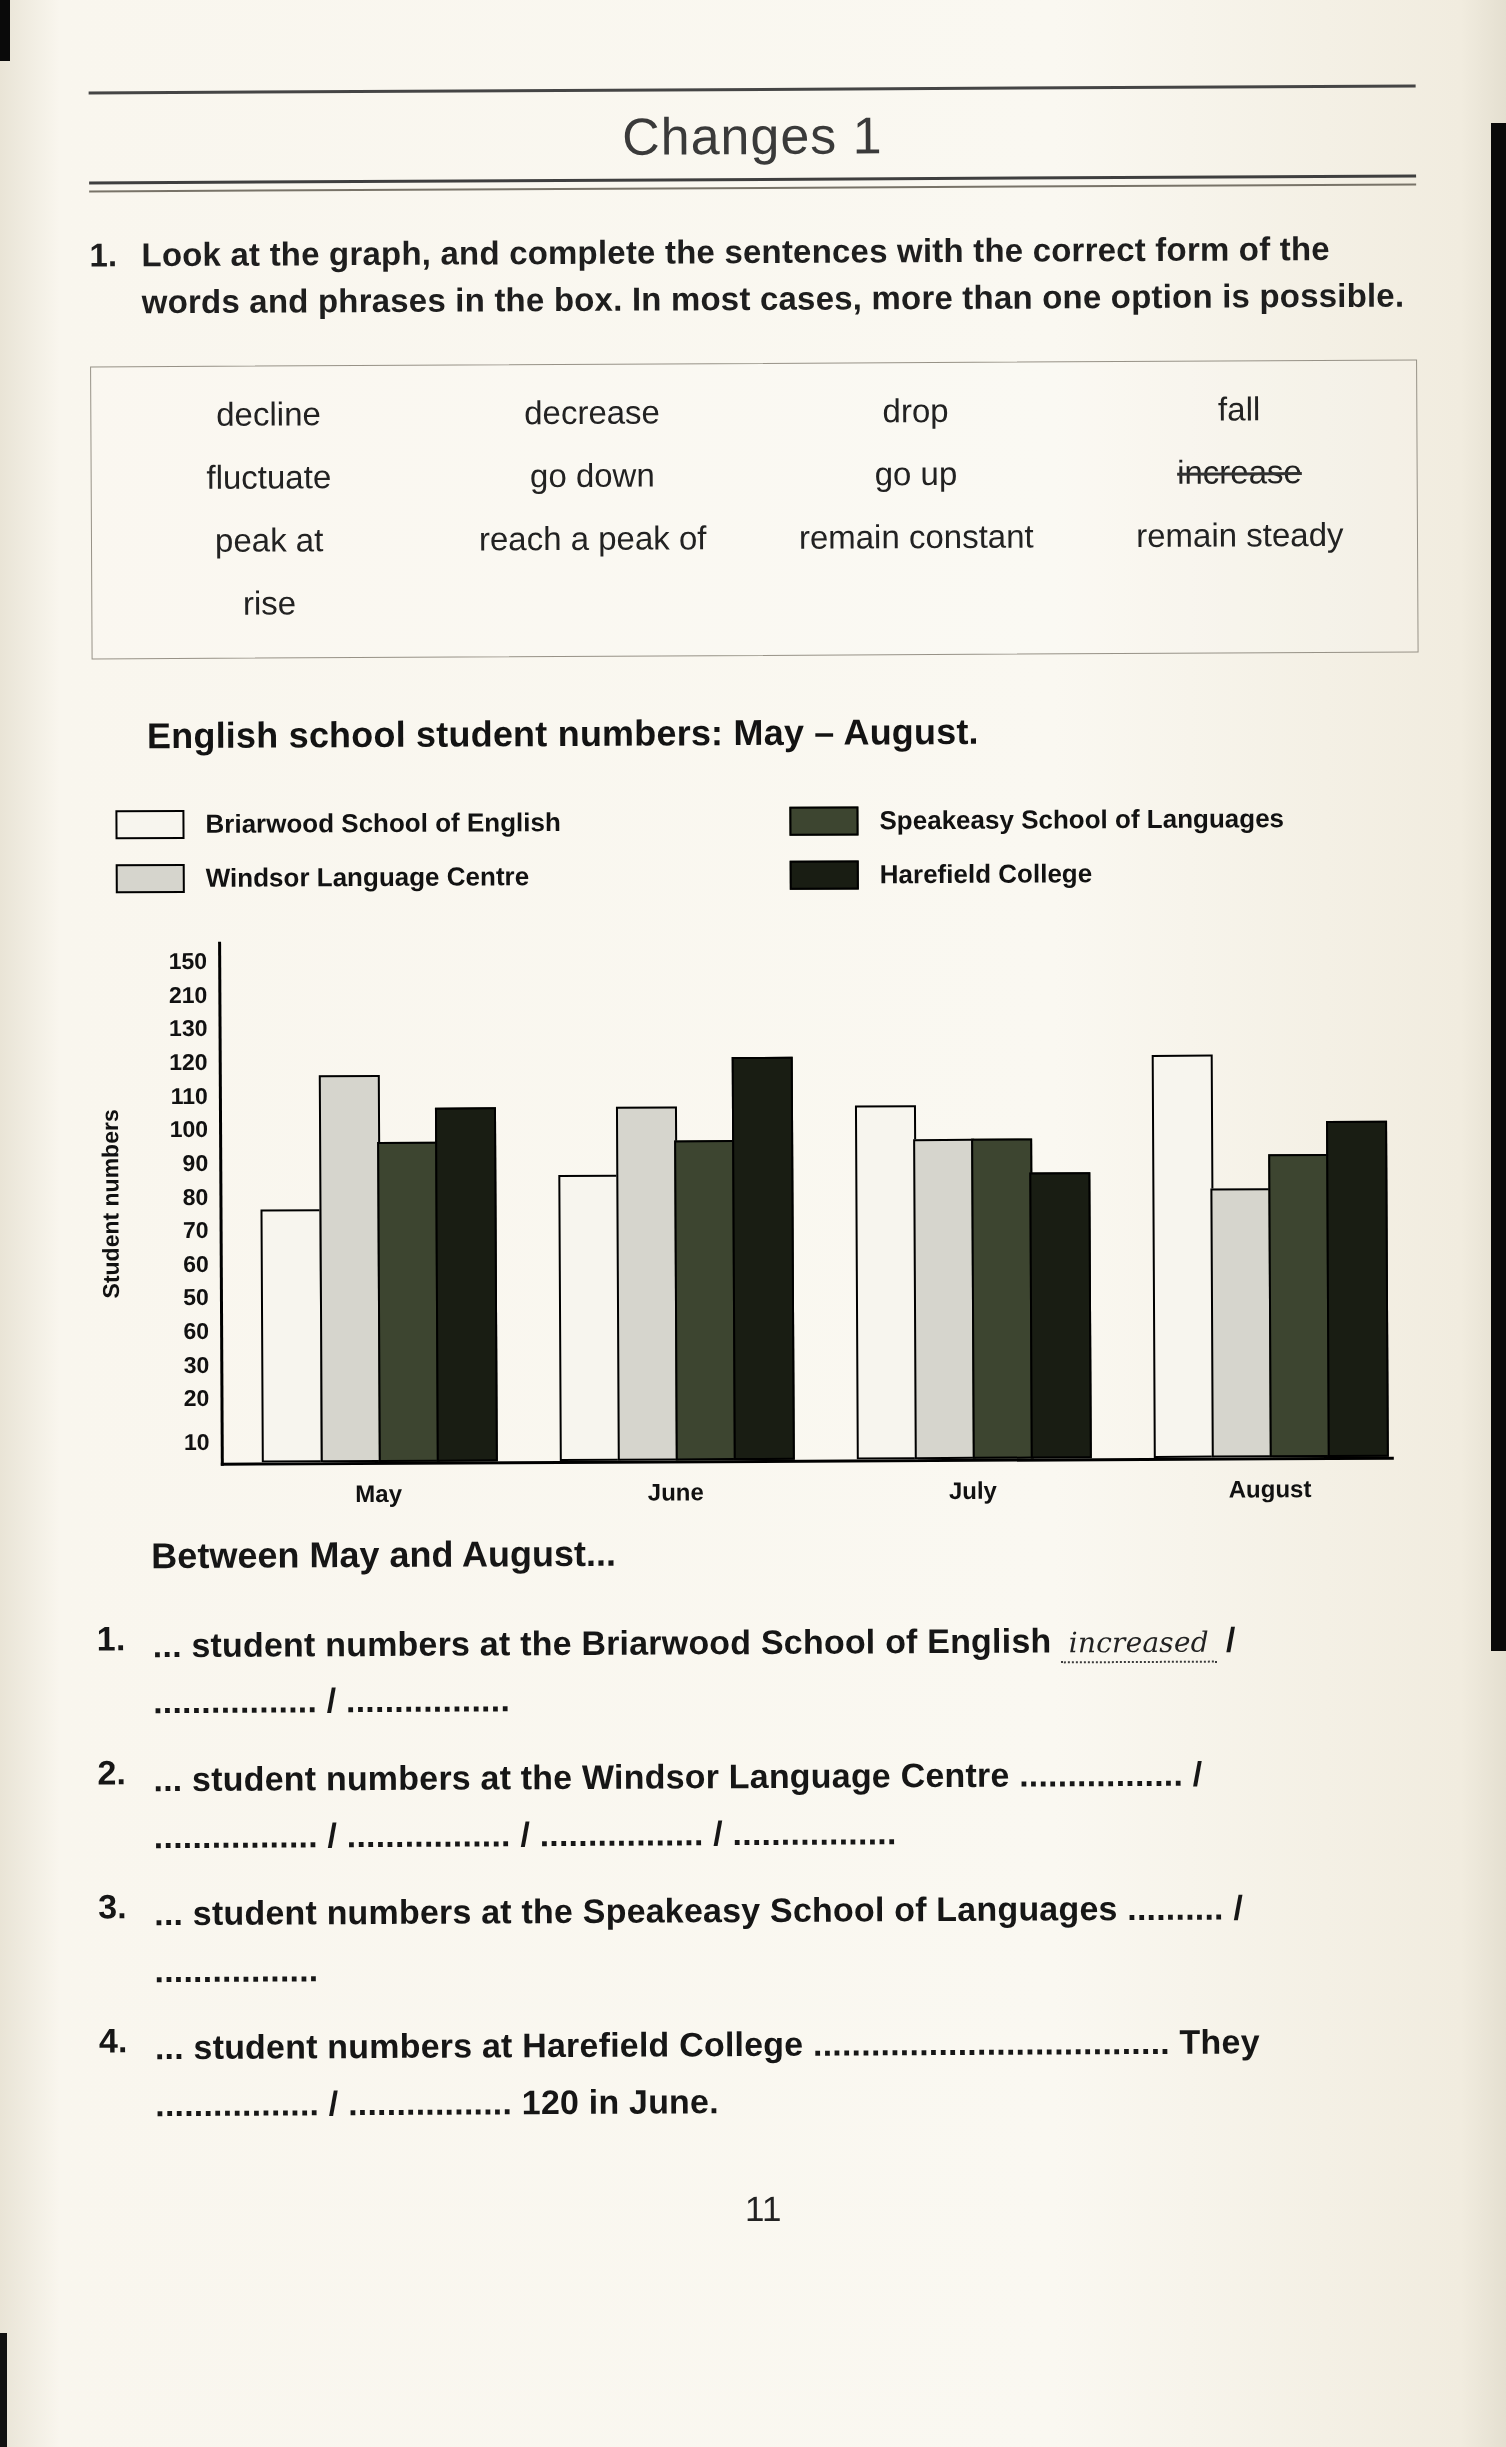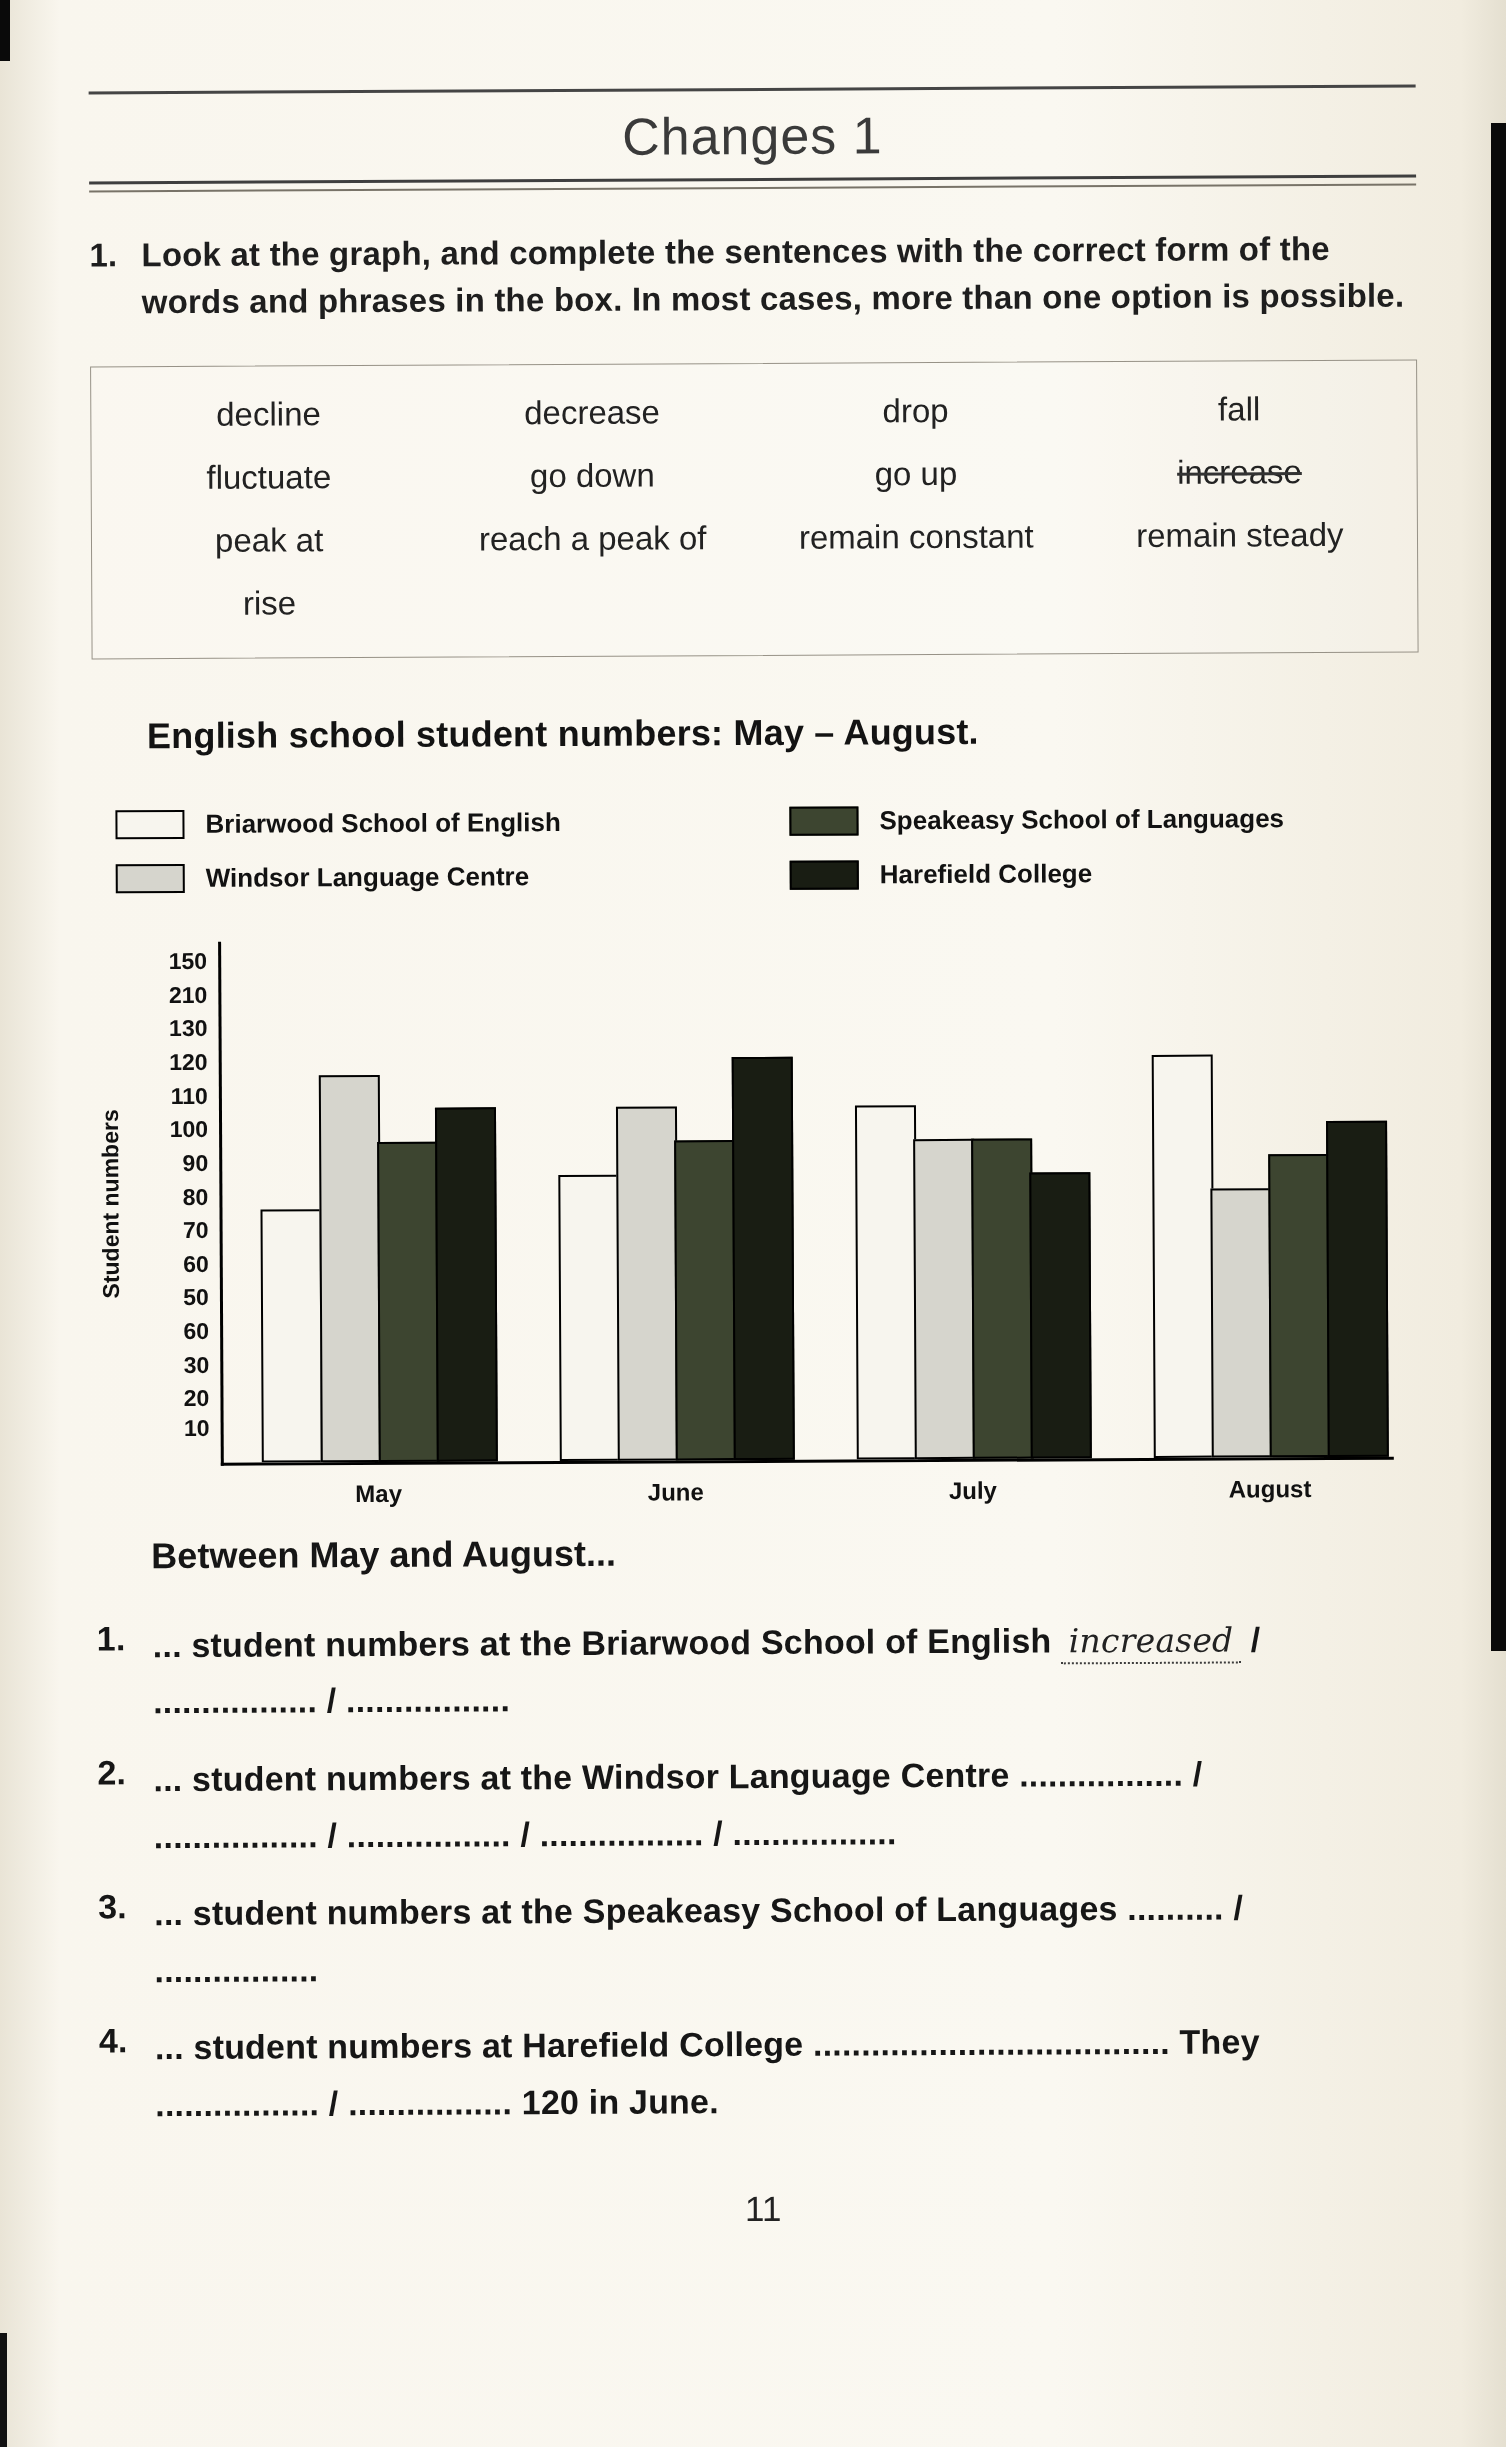--- a/index.html
+++ b/index.html
@@ -114,21 +114,21 @@
   
   ol.questions { list-style: none; margin: 42px 0 0 0; padding: 0; }
   .q {
     position: relative; padding-left: 56px; margin-bottom: 25px;
     font-size: 34px; font-weight: 600; color: #161616; letter-spacing: 0.2px;
   }
   .q-number { position: absolute; left: 0; top: 0; font-weight: 700; }
   .q-line { line-height: 1.55; margin-bottom: 3.8px; }
   .answer {
     font-family: "DejaVu Serif", serif; font-style: italic; font-weight: 500;
-    font-size: 33px; padding: 0 7.7px 1.9px 7.7px;
+    font-size: 28px; padding: 0 7.7px 1.9px 7.7px;
     border-bottom: 2.9px dotted #3c3c3c; color: #222;
   }
 
   .page-number {
     margin-top: 61px; text-align: center;
     font-size: 35px; font-weight: 400; color: #222;
   }
 </style>
 </head>
 <body>
@@ -198,21 +198,21 @@
           <span class="swatch" style="background: rgb(25, 29, 19);"></span>
           <span>Harefield College</span>
         </div>
       </div>
 
     <div class="chart-row">
       <div class="y-axis-label-col">
         <div class="y-axis-label">Student numbers</div>
       </div>
       <div class="y-ticks" id="y-ticks">
-          <span style="bottom: 26px; margin-top: 8px;">10</span>
+          <span style="bottom: 12px; margin-top: 8px;">10</span>
           <span style="bottom: 56px;">20</span>
           <span style="bottom: 89px; text-align: center;">30</span>
           <span style="bottom: 123px;">60</span>
           <span style="bottom: 157px;">50</span>
           <span style="bottom: 190px;">60</span>
           <span style="bottom: 224px;">70</span>
           <span style="bottom: 257px;">80</span>
           <span style="bottom: 291px;">90</span>
           <span style="bottom: 325px;">100</span>
           <span style="bottom: 358px;">110</span>

